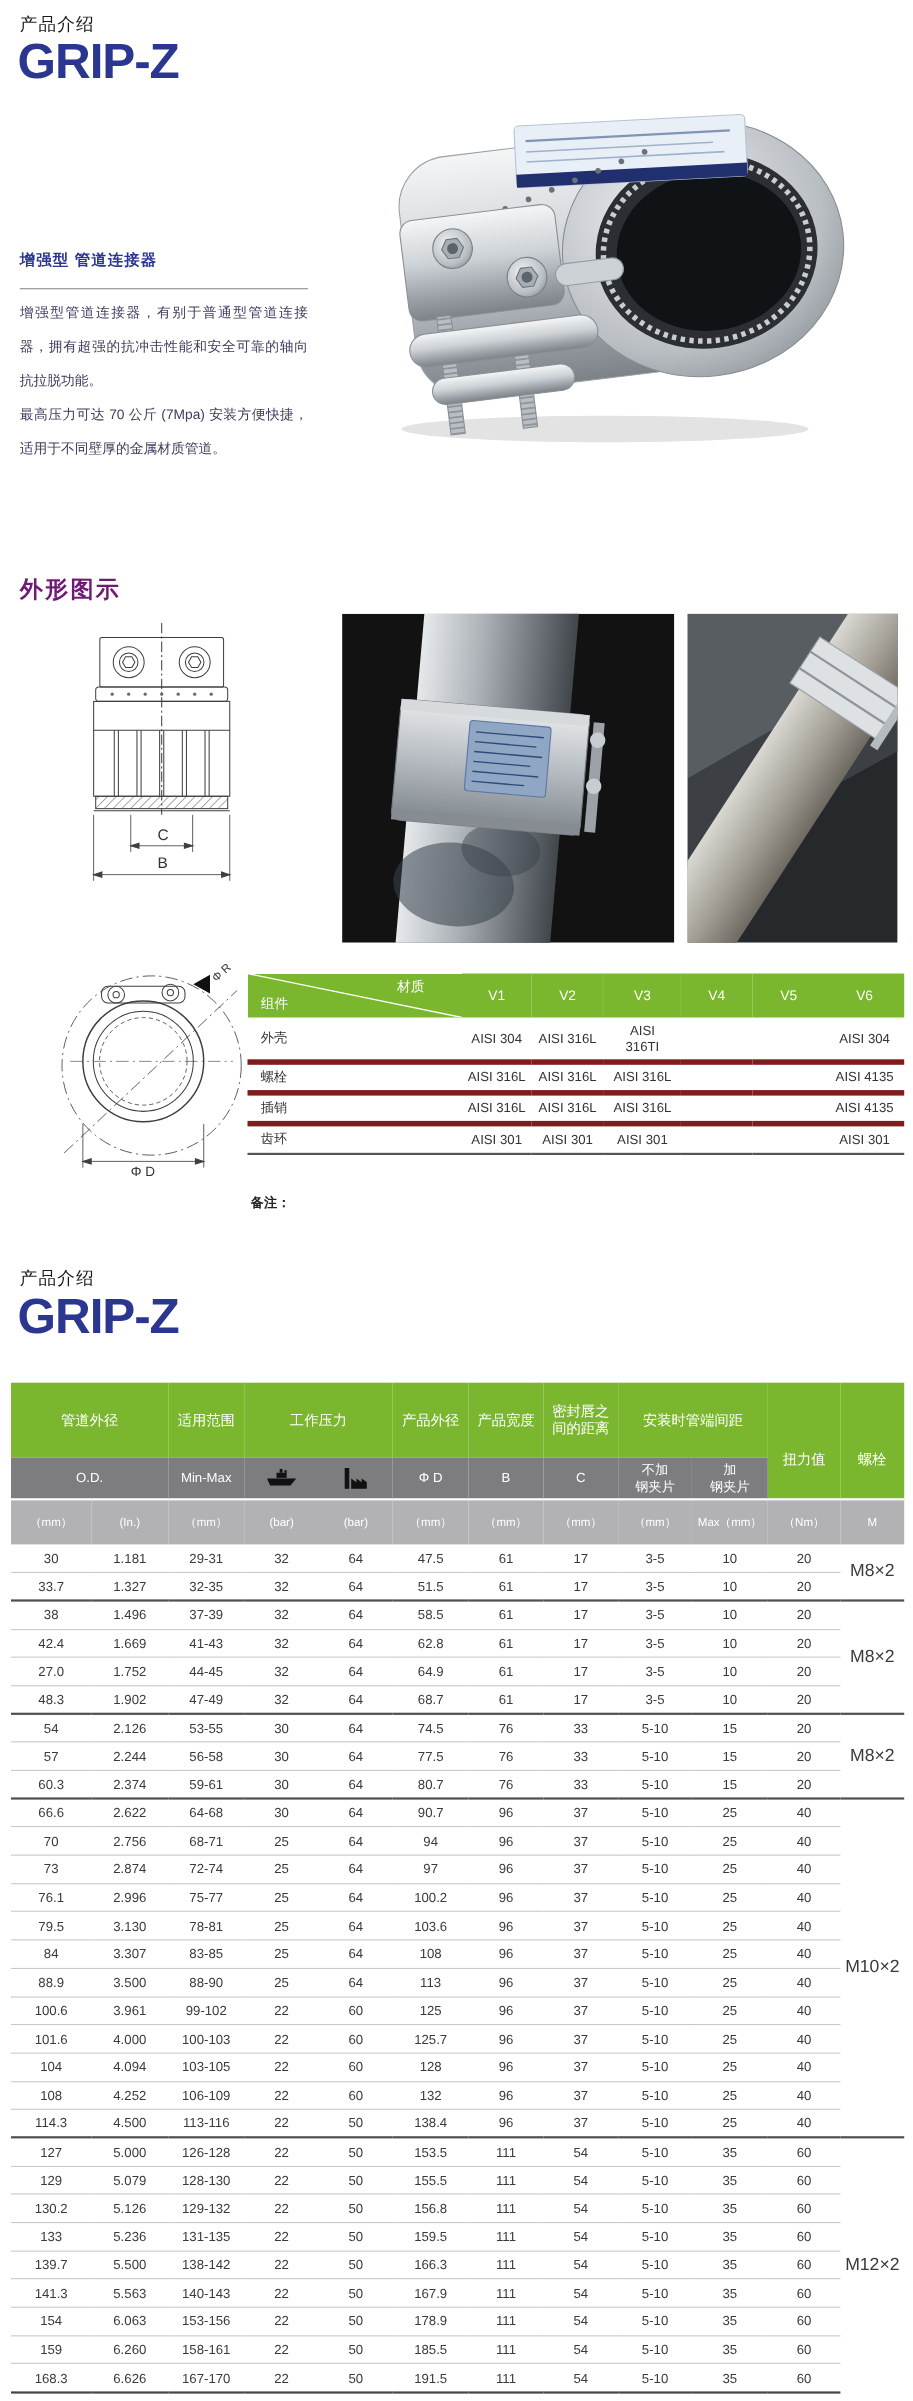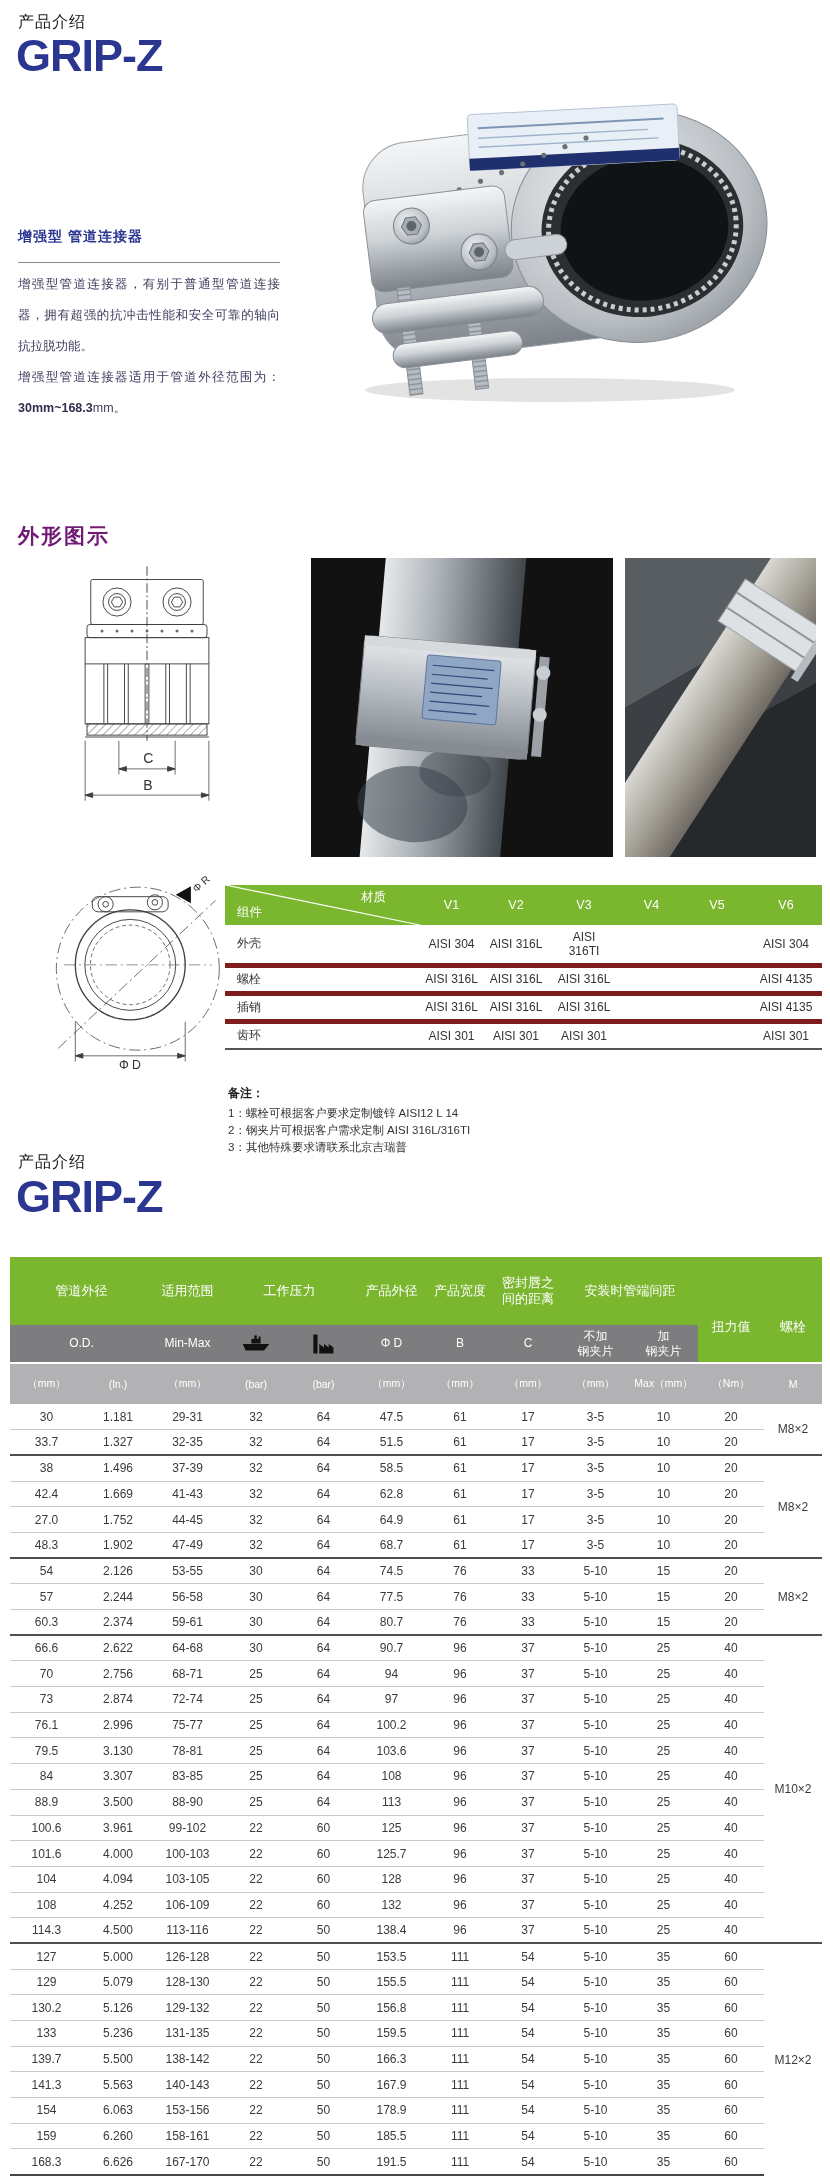--- a/index.html
+++ b/index.html
@@ -54,21 +54,21 @@
     height:38px; white-space:pre-line; line-height:1.2; vertical-align:middle;
   }
   table.spec th.unit {
     background:#b2b2b5; color:#fff; font-weight:normal; font-size:10.5px;
     height:41px; border-top:2px solid #fff;
   }
   table.spec tbody td { height:25.7px; text-align:center; border-top:1px solid #c9c9cc; }
   table.spec tbody tr.r0 td { border-top:none; }
   table.spec tbody tr.grp td { border-top:2px solid #4f4f4f; }
   table.spec tbody tr:last-child td { border-bottom:2px solid #454545; }
-  table.spec td.bolt { font-size:12px; }
+  table.spec td.bolt { font-size:16px; }
   .icon-cell svg { display:block; margin:0 auto; }
 
   svg text { font-family:"Liberation Sans","DejaVu Sans",sans-serif; }
 </style>
 </head>
 <body>
 
 <div class="abs kicker" style="left:18px; top:12px;">产品介绍</div>
 <div class="abs brand" style="left:16px; top:33px;">GRIP-Z</div>
 
@@ -133,21 +133,21 @@
       <rect x="24" y="194" width="172" height="30" rx="15" fill="url(#metalV)" stroke="#8a9096"></rect>
       <rect x="40" y="236" width="130" height="24" rx="12" fill="url(#metalV)" stroke="#8a9096"></rect>
     </g>
   </svg>
 </div>
 
 <div class="abs intro" style="left:18px; top:228px;">
   <div class="product-heading">增强型 管道连接器</div>
   <hr>
   <p>增强型管道连接器，有别于普通型管道连接器，拥有超强的抗冲击性能和安全可靠的轴向抗拉脱功能。</p>
-  <p><span>增强型管道连接器适用于管道外径范围为：</span><b>30mm~168.3</b><span>mm。</span></p>
+  <p>最高压力可达 70 公斤 (7Mpa) 安装方便快捷，适用于不同壁厚的金属材质管道。</p>
 </div>
 
 <div class="abs section-title" style="left:18px; top:522px;">外形图示</div>
 
 <div class="abs" style="left:72px; top:566px;">
   <svg width="150" height="252" viewBox="0 0 160 268">
     <defs>
       <pattern id="hatch1" width="6" height="6" patternUnits="userSpaceOnUse" patternTransform="rotate(45)">
         <line x1="0" y1="0" x2="0" y2="6" stroke="#555" stroke-width="1"></line>
       </pattern>
@@ -356,25 +356,20 @@
           <td></td>
           <td></td>
           <td>AISI 301</td>
         </tr>
       </tbody>
   </table>
 </div>
 
 <div class="abs" style="left:228px; top:1085px;">
   <div class="notes-title">备注：</div>
-  <div id="notes-list">
-      <div class="note-line">1：螺栓可根据客户要求定制镀锌 AISI12 L 14</div>
-      <div class="note-line">2：钢夹片可根据客户需求定制 AISI 316L/316TI</div>
-      <div class="note-line">3：其他特殊要求请联系北京吉瑞普</div>
-    </div>
 </div>
 
 <div class="abs kicker" style="left:18px; top:1152px;">产品介绍</div>
 <div class="abs brand" style="left:16px; top:1174px;">GRIP-Z</div>
 
 <div class="abs" style="left:10px; top:1257px; width:812px;">
   <table class="spec" id="spec-table">
     <colgroup>
       <col style="width:73px">
         <col style="width:70px">

